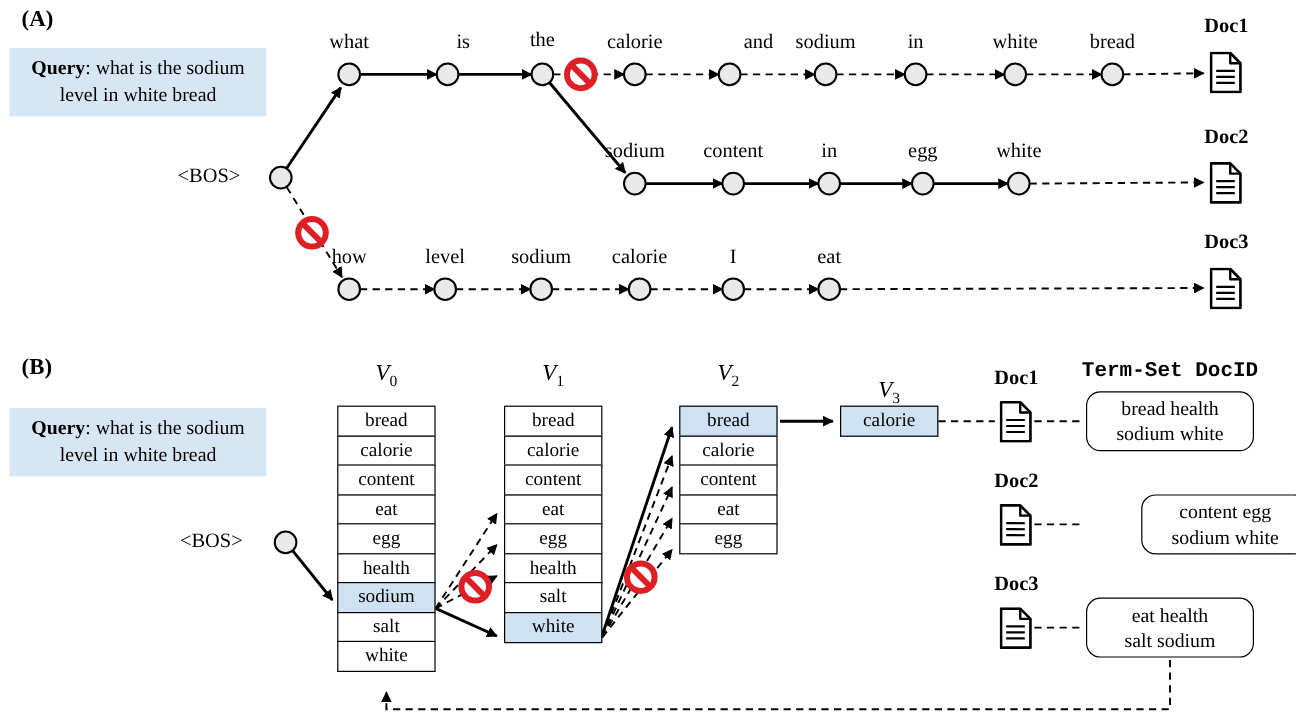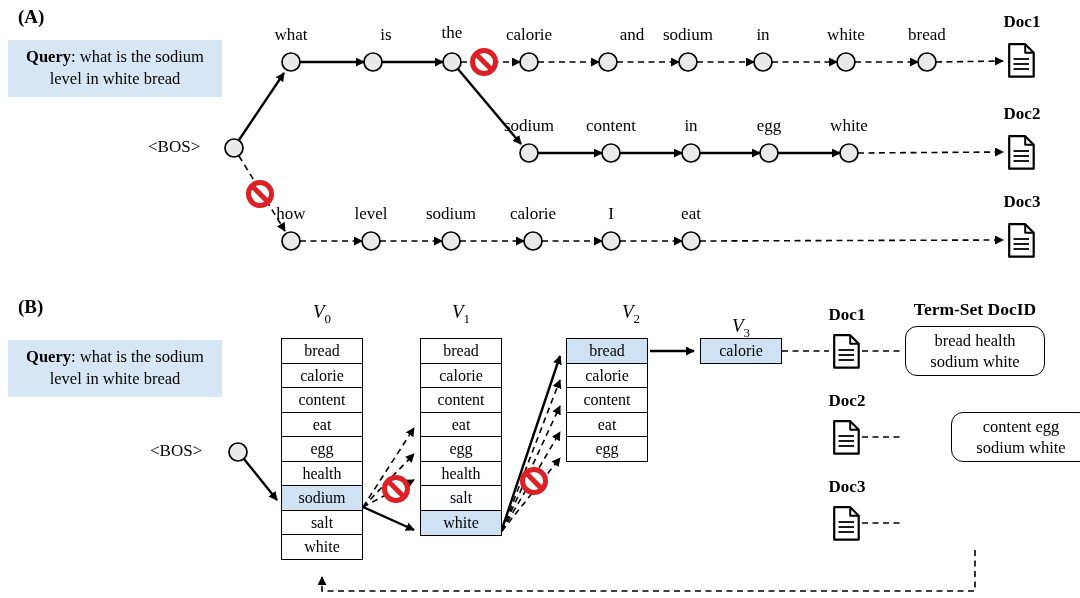--- a/index.html
+++ b/index.html
@@ -27,21 +27,21 @@
     font-size:16px;
   }
   .vocab-cell + .vocab-cell { margin-top:-1.5px; }
   .vocab-cell.hl { background:var(--highlight,#cfe2f3); }
   .termset-box {
     position:absolute; width:140px; height:50px; box-sizing:border-box;
     border:1.6px solid #000; border-radius:12px; background:#fff;
     display:flex; flex-direction:column; align-items:center; justify-content:center;
     font-size:16.5px; line-height:1.3; text-align:center;
   }
-  .termset-header { position:absolute; transform:translateX(-50%); font-weight:bold; font-size:17.5px; white-space:nowrap; }
+  .termset-header { position:absolute; transform:translateX(-50%); font-weight:bold; font-size:17.5px; white-space:nowrap;font-family:Liberation Mono, monospace; }
   svg.overlay { position:absolute; left:0; top:0; pointer-events:none; }
   .node { fill:var(--node_fill,#e9e9e9); stroke:#000; stroke-width:1.7; }
   .s { stroke:#000; stroke-width:2.4; fill:none; marker-end:url(#ah); }
   .d { stroke:#000; stroke-width:1.6; fill:none; stroke-dasharray:6 4.5; marker-end:url(#ah); }
   .dp { stroke:#000; stroke-width:1.6; fill:none; stroke-dasharray:6 4.5; }
   .noe-ring { fill:#fff; stroke:var(--prohibit,#dd1f26); stroke-width:5; }
   .noe-bar { stroke:var(--prohibit,#dd1f26); stroke-width:5; }
 </style>
 </head>
 <body>
@@ -82,21 +82,21 @@
   <div class="doc-label" style="left:995px; top:192px">Doc3</div>
 
   <div class="panel-label" style="left:18px; top:296px">(B)</div>
 
   <div class="query-box" style="left:8px; top:340px"><b>Query</b><span>: what is the sodium level in white bread</span></div>
 
   <div class="bos-label" style="left:150px; top:441px">&lt;BOS&gt;</div>
 
   <div class="col-header" style="left:322px; top:301px"><i>V</i><sub>0</sub></div>
   <div class="col-header" style="left:461px; top:301px"><i>V</i><sub>1</sub></div>
-  <div class="col-header" style="left:631px; top:301px"><i>V</i><sub>2</sub></div>
+  <div class="col-header" style="left:607px; top:301px"><i>V</i><sub>2</sub></div>
   <div class="col-header" style="left:741px; top:315px"><i>V</i><sub>3</sub></div>
 
   <div class="vocab-col" style="left:281px; top:338px">
     <div class="vocab-cell">bread</div>
     <div class="vocab-cell">calorie</div>
     <div class="vocab-cell">content</div>
     <div class="vocab-cell">eat</div>
     <div class="vocab-cell">egg</div>
     <div class="vocab-cell">health</div>
     <div class="vocab-cell hl">sodium</div>
@@ -133,20 +133,24 @@
 
   <div class="termset-header" style="left:975px; top:299px">Term-Set DocID</div>
 
   <div class="termset-box" style="left:905px; top:326px">
     <div>bread health</div>
     <div>sodium white</div>
   </div>
   <div class="termset-box" style="left:951px; top:412px">
     <div>content egg</div>
     <div>sodium white</div>
+  </div>
+  <div class="termset-box" style="left:905px; top:498px">
+    <div>eat health</div>
+    <div>salt sodium</div>
   </div>
 
   <svg class="overlay" width="1080" height="598" viewBox="0 0 1080 598">
     <defs>
       <marker id="ah" viewBox="0 0 10 10" refX="9" refY="5" markerWidth="9" markerHeight="9" orient="auto" markerUnits="userSpaceOnUse">
         <path d="M0,0 L10,5 L0,10 z" fill="#000"></path>
       </marker>
       <symbol id="docicon" viewBox="0 0 27 35">
         <path d="M1.2,1.2 h16 l8.5,8.5 v24 h-24.5 z" fill="#fff" stroke="#000" stroke-width="2.2" stroke-linejoin="round"></path>
         <path d="M17.2,1.2 v8.5 h8.5" fill="none" stroke="#000" stroke-width="2" stroke-linejoin="round"></path>

